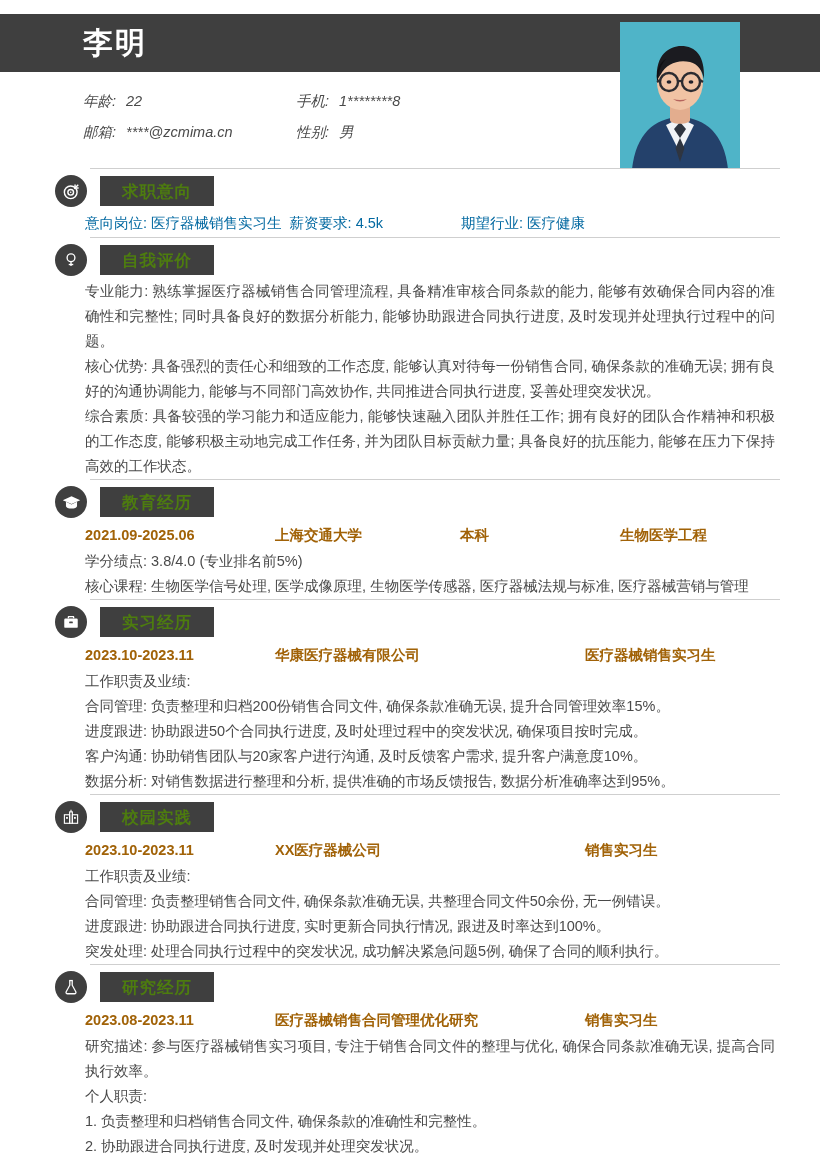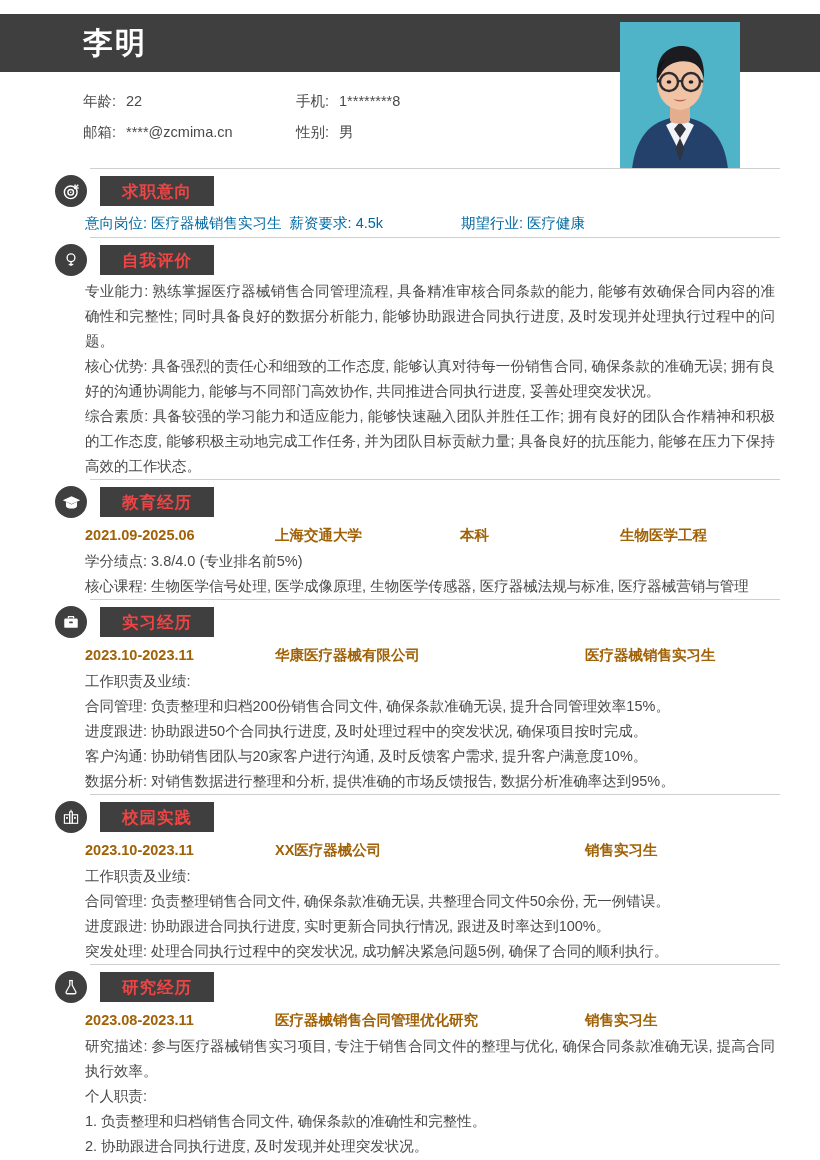--- a/index.html
+++ b/index.html
@@ -48,20 +48,21 @@
   .contact-row {
     display: flex;
     height: 31px;
     align-items: center;
   }
   .contact-cell {
     display: flex;
     align-items: baseline;
     font-size: 14.5px;
     color: #4a4a4a;
+    font-style: italic;
   }
   .contact-cell.first { width: 213px; }
   .c-label { white-space: nowrap; }
   .c-value { margin-left: 10px; white-space: nowrap; }
 
   .photo {
     position: absolute;
     top: 22px;
     left: 620px;
     width: 120px;
@@ -116,21 +117,21 @@
   }
   .sec-title {
     position: relative;
     z-index: 2;
     display: block;
     width: 114px;
     text-align: center;
     line-height: 30px;
     font-size: 16.5px;
     font-weight: bold;
-    color: #ef4444;
+    color: #4d7c0f;
     letter-spacing: 1px;
   }
 
   .sec-body {
     padding-left: 45px;
     padding-right: 5px;
   }
 
   
   .para {

